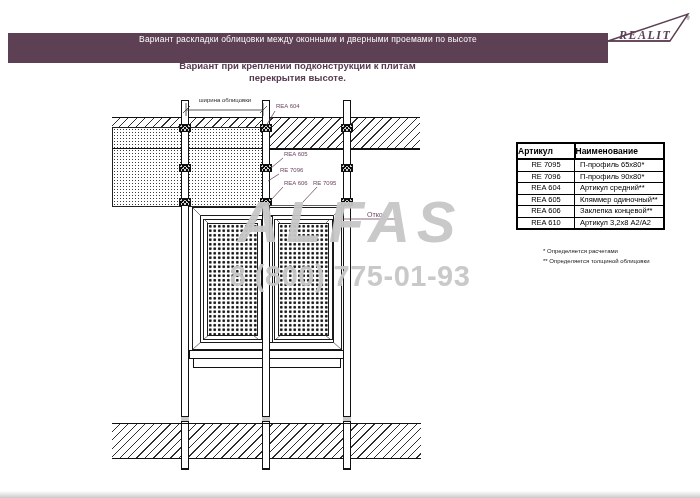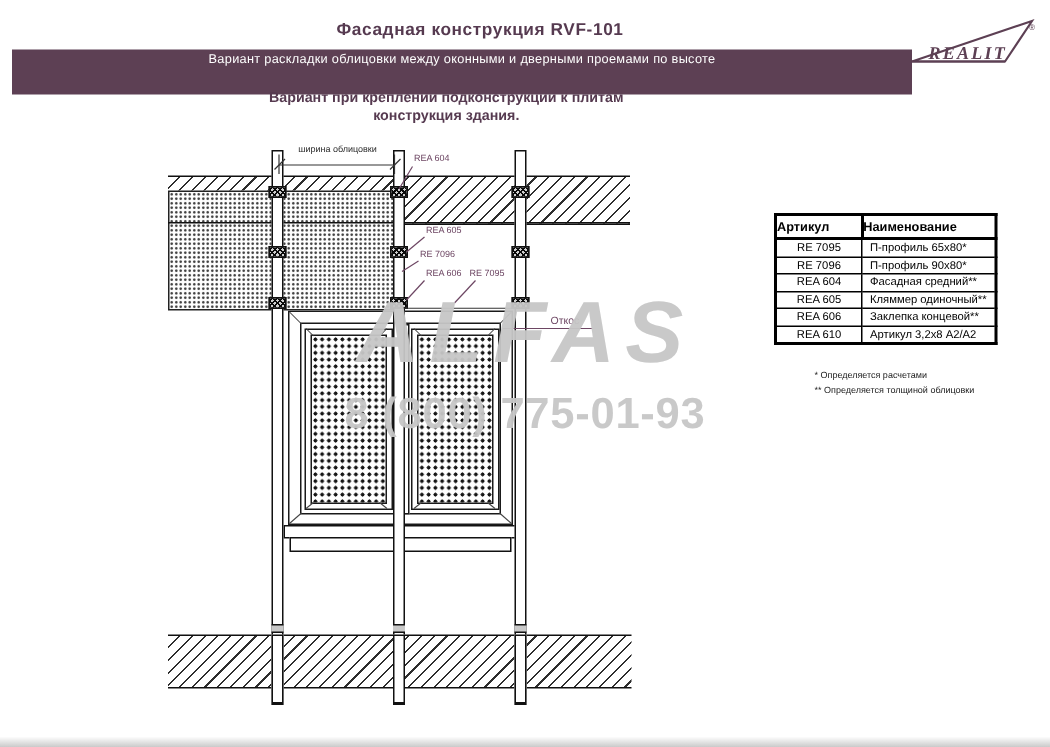--- a/index.html
+++ b/index.html
@@ -56,34 +56,33 @@
   .page-badge{position:absolute;left:655px;top:463px;width:42px;height:14px;background:#a68da0;
               color:#000;font-size:10px;line-height:14px;font-weight:700;text-align:center;z-index:8;margin-top:47px;}
   .page-edge{position:absolute;left:0;right:0;bottom:0;height:7px;z-index:40;
              background:linear-gradient(to bottom,rgba(170,170,170,0),rgba(150,150,150,.5));}
 </style>
 </head>
 <body>
 
 <div class="page">
 
-  <div class="doc-title">Фасадная конструкция RVF-101</div>
   <div class="doc-bar">Вариант раскладки облицовки между оконными и дверными проемами по высоте</div>
   <div class="logo">
     <svg width="86" height="36" viewBox="0 0 86 36">
       <path d="M2 31 L82 4 L64 31 Z" fill="none" stroke="#5d4054" stroke-width="1.4"></path>
       <path d="M2 31 H64" stroke="#5d4054" stroke-width="1.4"></path>
       <text x="13" y="29" font-size="12" font-style="italic" font-weight="700" font-family="Liberation Serif, serif" letter-spacing="1.5" fill="#5d4054">REALIT</text>
       <text x="80" y="10" font-size="5.5" fill="#5d4054">®</text>
     </svg>
   </div>
 
   <div class="section-heading">
     <div>Вариант при креплении подконструкции к плитам</div>
-    <div>конструкция здания.</div>
+    <div>перекрытия высоте.</div>
   </div>
 
   <div class="hatch" style="left:112px;top:117px;width:308px;height:31px;"></div>
 
   <div class="stipple" style="left:112px;top:127px;width:151px;height:78px;"></div>
   <div class="slabline" style="left:112px;top:148px;width:308px;"></div>
 
   <div class="frame" style="left:192px;top:207px;width:150px;height:143px;"></div>
   <div class="frame transparent" style="left:200px;top:215px;width:134px;height:128px;"></div>
   <div class="frame transparent" style="left:263px;top:216px;width:10px;height:127px;background:#fff;"></div>
@@ -173,21 +172,21 @@
       <tr>
         <td class="art">RE 7095</td>
         <td>П-профиль 65х80*</td>
       </tr>
       <tr>
         <td class="art">RE 7096</td>
         <td>П-профиль 90х80*</td>
       </tr>
       <tr>
         <td class="art">REA 604</td>
-        <td>Фасадная средний**</td>
+        <td>Артикул средний**</td>
       </tr>
       <tr>
         <td class="art">REA 605</td>
         <td>Кляммер одиночный**</td>
       </tr>
       <tr>
         <td class="art">REA 606</td>
         <td>Заклепка концевой**</td>
       </tr>
       <tr>

